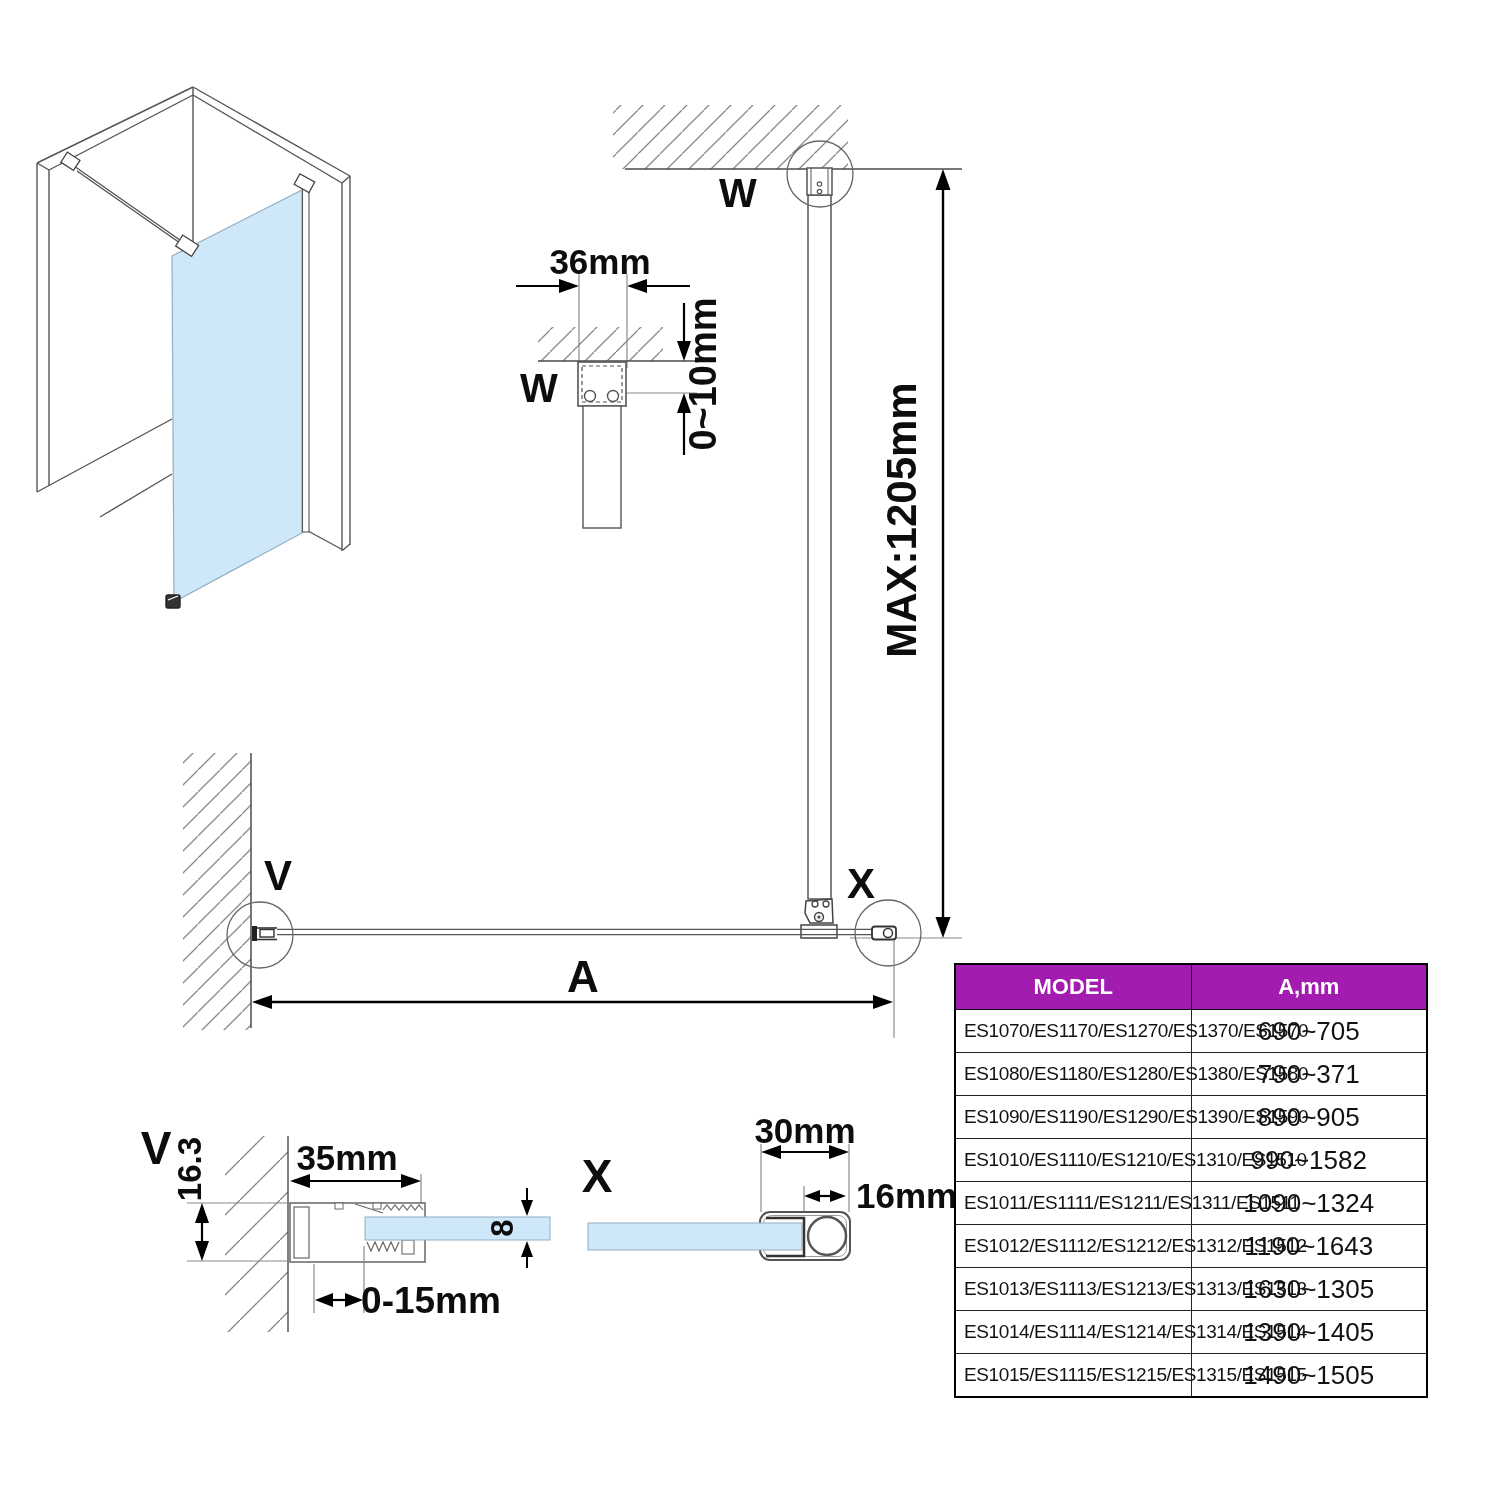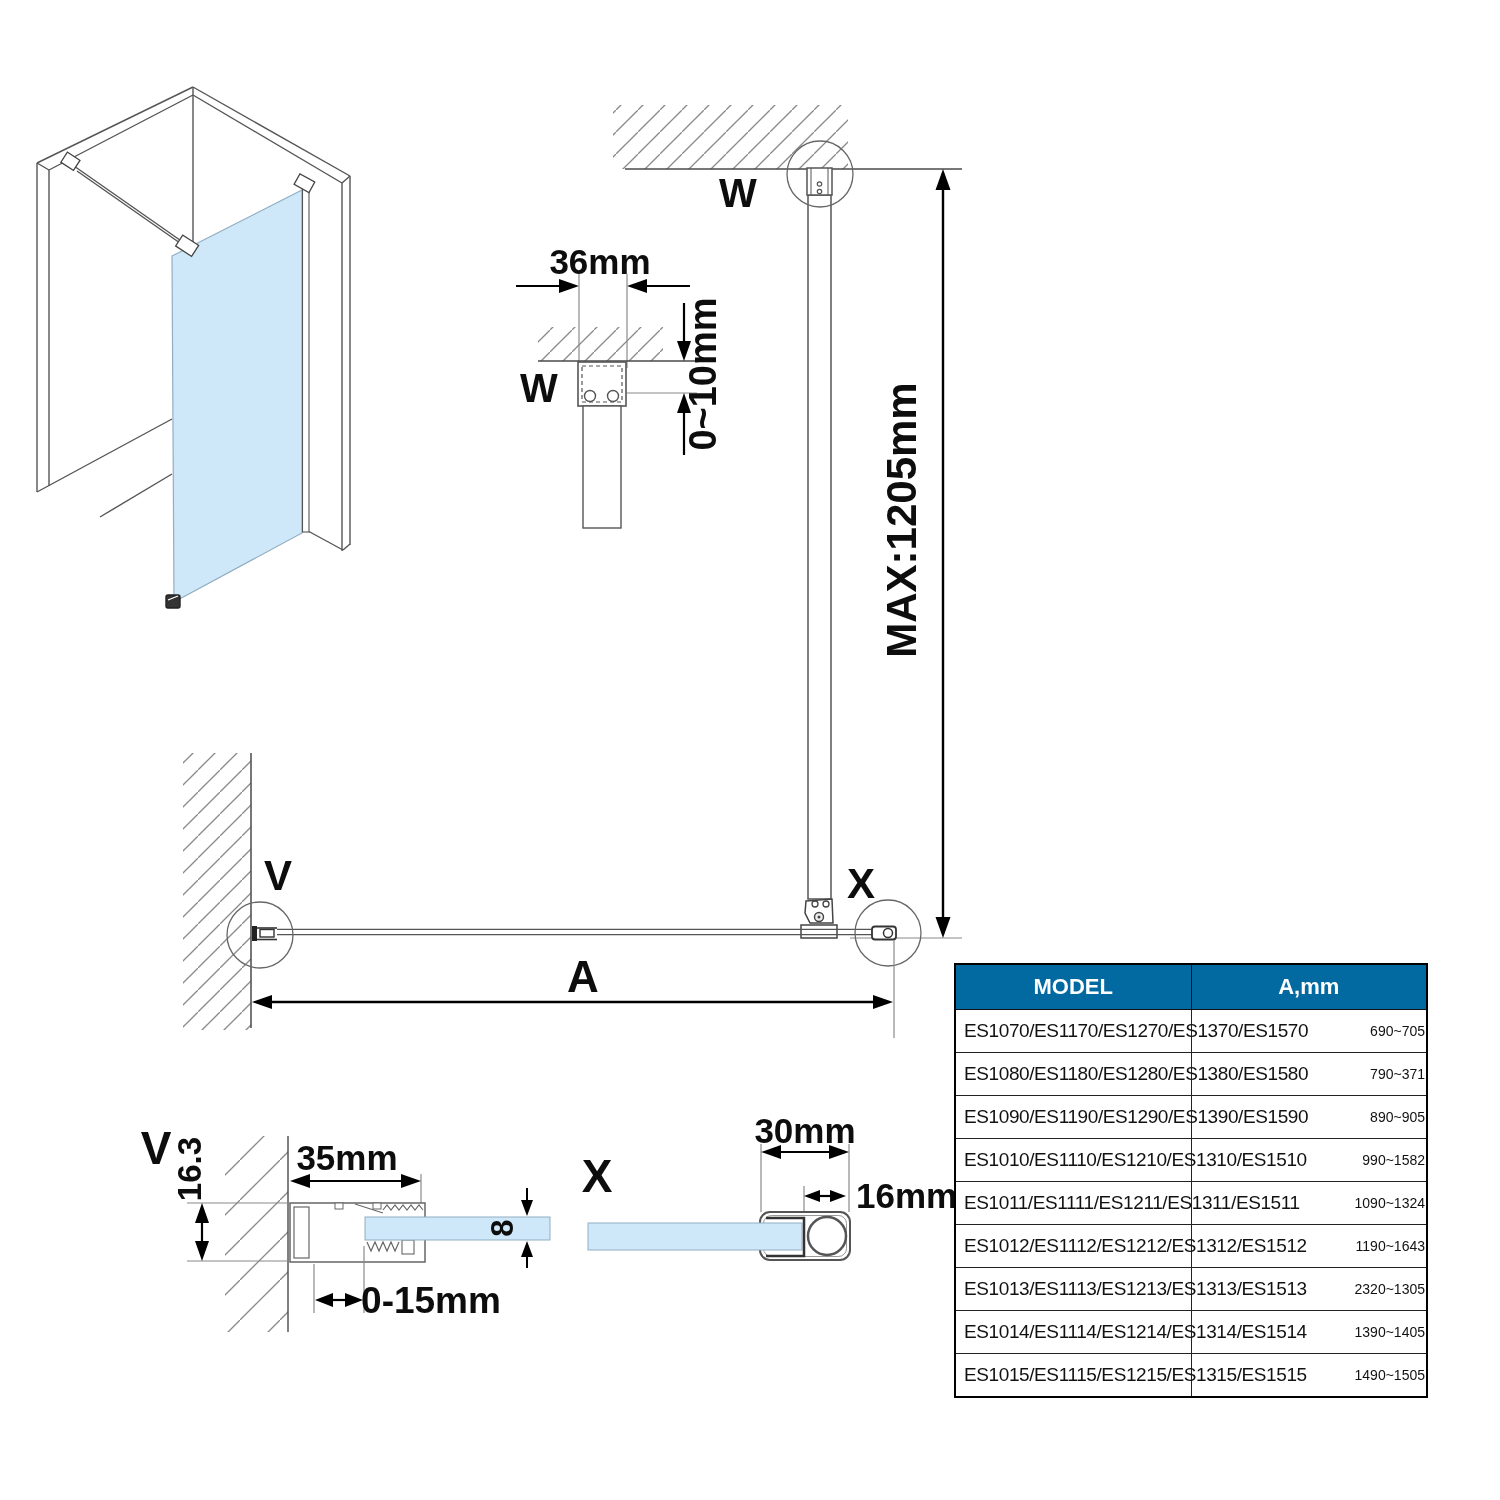--- a/index.html
+++ b/index.html
@@ -3,26 +3,26 @@
 <meta charset="utf-8">
 <style>
   html,body{margin:0;padding:0;background:#ffffff;}
   #stage{position:relative;width:1500px;height:1500px;background:#fff;overflow:hidden;
          font-family:"Liberation Sans", sans-serif;}
   #drawing{position:absolute;left:0;top:0;}
   text{fill:#0d0d0d;font-family:"Liberation Sans", sans-serif;font-weight:bold;}
   
   #model-table{position:absolute;left:954px;top:963px;width:474px;border-collapse:collapse;
                border:2.5px solid #000;table-layout:fixed;}
-  #model-table th{background:#0369a1;color:#fff;font-size:22px;font-weight:bold;
+  #model-table th{background:#a21caf;color:#fff;font-size:22px;font-weight:bold;
                   height:44px;padding:0;border:1px solid #111;}
   #model-table td{border:1.5px solid #222;background:#fff;color:#111;}
   #model-table td.c-model{width:333px;font-size:19px;letter-spacing:-0.4px;
                           padding:0 0 0 8px;height:42px;white-space:nowrap;}
-  #model-table td.c-a{width:141px;font-size:14px;text-align:right;}
+  #model-table td.c-a{width:141px;font-size:26px;text-align:center;}
 </style>
 </head>
 <body>
 
 <div id="stage">
 
 <svg id="drawing" width="1500" height="1500" viewBox="0 0 1500 1500">
   <defs>
     <pattern id="hatch" width="22" height="22" patternUnits="userSpaceOnUse">
       <path d="M-5,27 L27,-5" stroke="#8a8a8a" stroke-width="1.3" fill="none"></path>
@@ -264,21 +264,21 @@
         <tr>
           <td class="c-model">ES1011/ES1111/ES1211/ES1311/ES1511</td>
           <td class="c-a">1090~1324</td>
         </tr>
         <tr>
           <td class="c-model">ES1012/ES1112/ES1212/ES1312/ES1512</td>
           <td class="c-a">1190~1643</td>
         </tr>
         <tr>
           <td class="c-model">ES1013/ES1113/ES1213/ES1313/ES1513</td>
-          <td class="c-a">2320~1305</td>
+          <td class="c-a">1630~1305</td>
         </tr>
         <tr>
           <td class="c-model">ES1014/ES1114/ES1214/ES1314/ES1514</td>
           <td class="c-a">1390~1405</td>
         </tr>
         <tr>
           <td class="c-model">ES1015/ES1115/ES1215/ES1315/ES1515</td>
           <td class="c-a">1490~1505</td>
         </tr>
       </tbody>

